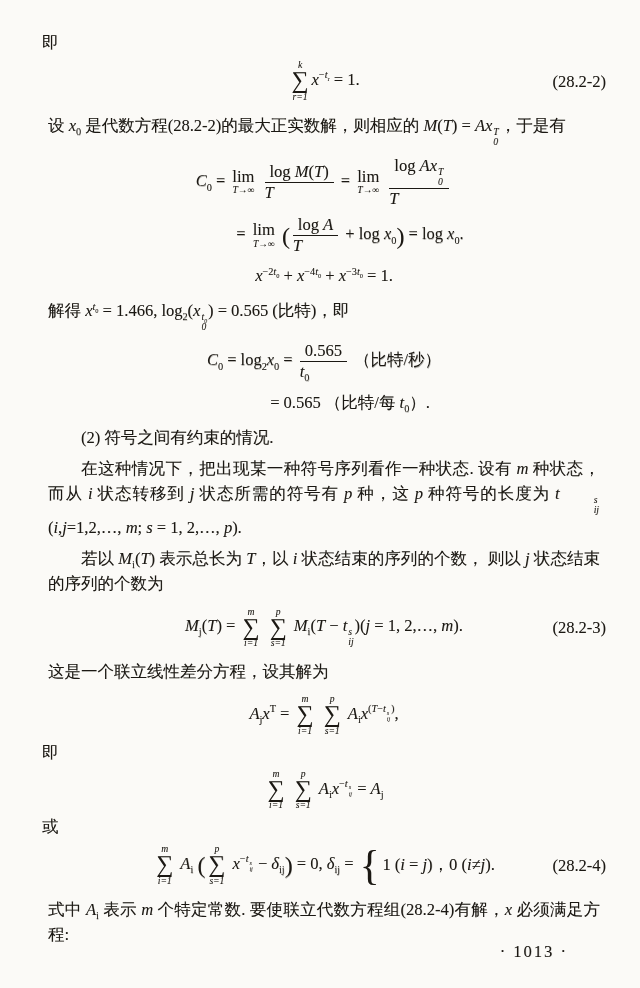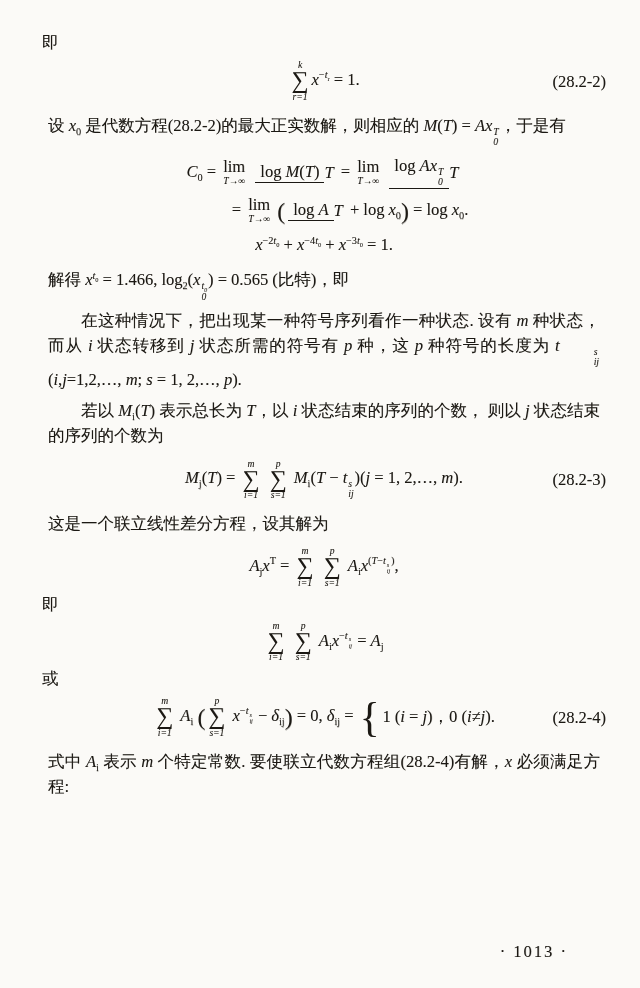--- a/index.html
+++ b/index.html
@@ -23,21 +23,21 @@
   .shift-r{padding-left:52px;}
   .eqno{position:absolute;right:0;top:50%;transform:translateY(-50%);font-style:normal;}
   
   .mit{font-style:italic;}
   sup,sub{font-size:0.62em;line-height:0;}
   .mstack{display:inline-flex;flex-direction:column;align-items:center;vertical-align:middle;line-height:1;margin:0 3px;}
   .msum .mmid{font-size:1.45em;line-height:0.9;font-style:normal;}
   .msum .mtop,.msum .mbot{font-size:0.58em;font-style:italic;line-height:1.05;}
   .mlim .mmid{line-height:1;font-style:normal;}
   .mlim .mbot{font-size:0.58em;font-style:italic;line-height:1.1;}
-  .mfrac{display:inline-flex;flex-direction:row;align-items:center;vertical-align:middle;margin:0 3px;line-height:1.1;}
+  .mfrac{display:inline-flex;flex-direction:column;align-items:flex-start;vertical-align:middle;margin:0 3px;line-height:1.1;}
   .mfrac .mnum{padding:0 5px 1px;border-bottom:1.4px solid currentColor;}
   .mfrac .mden{padding-top:1px;}
   .mss{display:inline-flex;flex-direction:column;align-items:flex-start;vertical-align:-0.42em;font-size:0.58em;line-height:1.05;font-style:italic;margin-left:1px;margin-right:1px;}
   .mbig{font-size:1.45em;vertical-align:middle;line-height:0;font-style:normal;}
   .mcases{display:inline-flex;align-items:center;vertical-align:middle;margin-left:2px;}
   .mcases .mbrace{font-size:2.5em;font-weight:normal;line-height:0;margin-right:3px;font-style:normal;}
   .mcases .mlines{display:inline-flex;flex-direction:row;text-align:left;line-height:1.25;}
   .page-number{position:absolute;right:72px;bottom:24px;letter-spacing:2px;}
 </style>
 </head>
@@ -86,21 +86,27 @@
       </span> + log <i class="mit">x</i><sub>0</sub><span class="mbig">)</span> = log <i class="mit">x</i><sub>0</sub>.</div>
 
 
   <div class="eq-center"><i class="mit">x</i><sup>−2<i class="mit">t</i><sub>0</sub></sup> + <i class="mit">x</i><sup>−4<i class="mit">t</i><sub>0</sub></sup> + <i class="mit">x</i><sup>−3<i class="mit">t</i><sub>0</sub></sup> = 1.</div>
 
   <p class="para">解得 <i class="mit">x</i><sup><i class="mit">t</i><sub>0</sub></sup> = 1.466,  log<sub>2</sub>(<i class="mit">x</i><span class="mss">
         <span>t<sub>0</sub></span>
         <span>0</span>
       </span>) = 0.565 (比特)，即</p>
 
+  <div class="eq-center"><i class="mit">C</i><sub>0</sub> = log<sub>2</sub><i class="mit">x</i><sub>0</sub> = <span class="mfrac">
+        <span class="mnum">0.565</span>
+        <span class="mden"><i class="mit">t</i><sub>0</sub></span>
+      </span> （比特/秒）</div>
+  <div class="eq-center shift-r">= 0.565 （比特/每 <i class="mit">t</i><sub>0</sub>）.</div>
 
+  <p class="para indent">(2) 符号之间有约束的情况.</p>
 
   <p class="para indent">在这种情况下，把出现某一种符号序列看作一种状态. 设有 <i class="mit">m</i> 种状态，而从 <i class="mit">i</i> 状态转移到 <i class="mit">j</i> 状态所需的符号有 <i class="mit">p</i> 种，这 <i class="mit">p</i> 种符号的长度为 <i class="mit">t</i><span class="mss">
         <span>s</span>
         <span>ij</span>
       </span>(<i class="mit">i</i>,<i class="mit">j</i>=1,2,…, <i class="mit">m</i>;  <i class="mit">s</i> = 1, 2,…, <i class="mit">p</i>).</p>
 
   <p class="para indent">若以 <i class="mit">M</i><sub>i</sub>(<i class="mit">T</i>) 表示总长为 <i class="mit">T</i>，以 <i class="mit">i</i> 状态结束的序列的个数， 则以 <i class="mit">j</i> 状态结束的序列的个数为</p>
 
   <div class="eq-row">
     <span><i class="mit">M</i><sub>j</sub>(<i class="mit">T</i>) = <span class="mstack msum">

